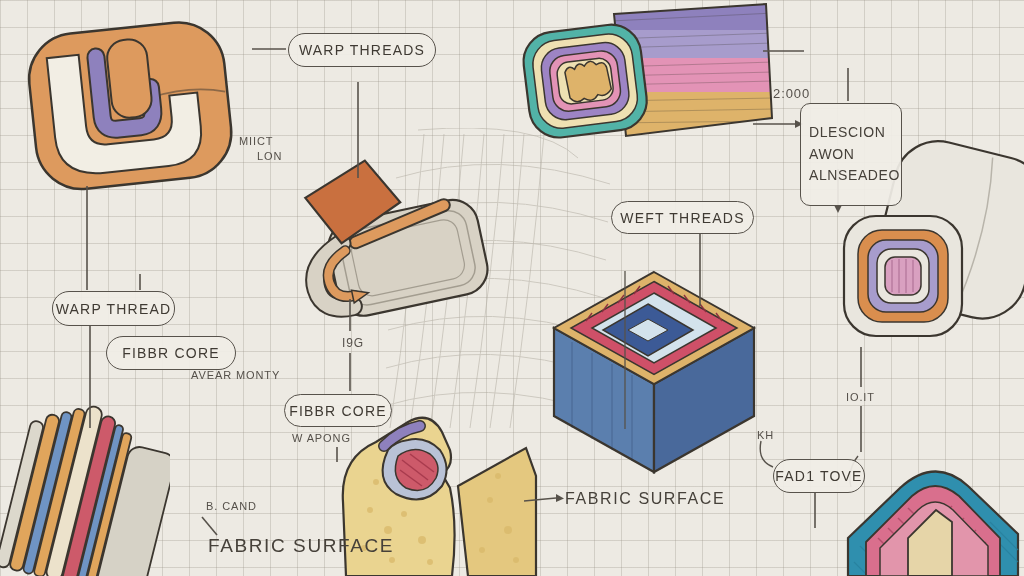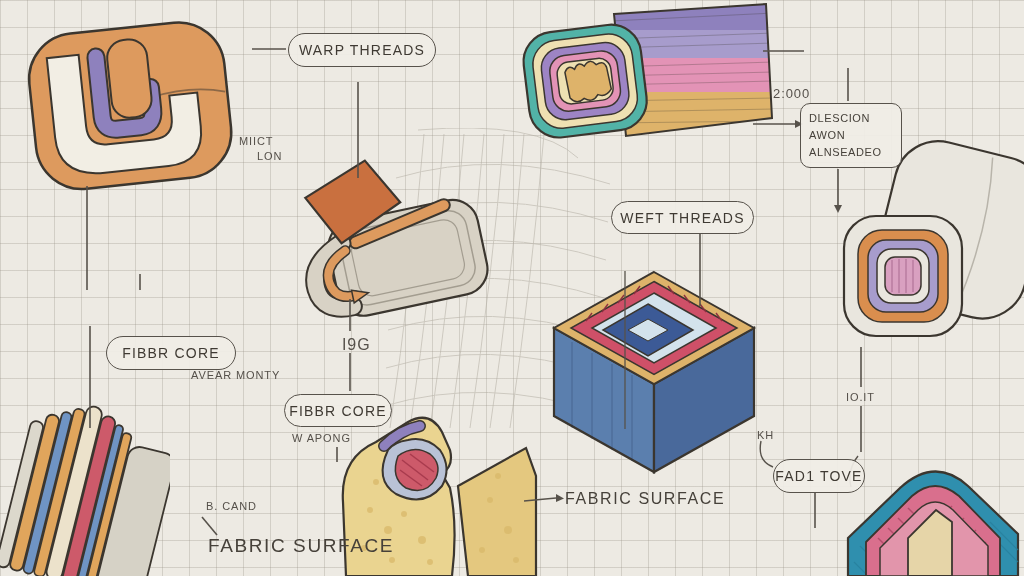--- a/index.html
+++ b/index.html
@@ -16,21 +16,21 @@
   .overlay{position:absolute;left:0;top:0;}
   .pill{
     position:absolute;display:flex;align-items:center;justify-content:center;
     border:1.6px solid #57524b;border-radius:17px;
     background:rgba(240,237,230,.93);color:#3f3a33;
     font-size:14px;letter-spacing:1.2px;white-space:nowrap;
   }
   .note-box{
     position:absolute;border:1.6px solid #57524b;border-radius:10px;
     background:rgba(240,237,230,.93);color:#46413a;
-    font-size:11px;letter-spacing:.6px;line-height:1.55;padding:6px 8px;
+    font-size:14px;letter-spacing:.6px;line-height:1.55;padding:18px 8px;
   }
   .small-note{position:absolute;font-size:11px;letter-spacing:.9px;color:#55504a;white-space:nowrap;}
   .plain-label{position:absolute;color:#46413a;letter-spacing:1.6px;white-space:nowrap;}
 </style>
 </head>
 <body>
 
 <div class="stage">
 
   <svg class="blk" style="left:378px;top:128px;" width="240" height="312" viewBox="0 0 240 312">
@@ -251,36 +251,37 @@
         <path d="M861,406 L861,452"></path>
       <path d="M858,456 Q847,470 851,487" stroke-width="1.4"></path>
     </g>
     <path d="M795,120 L803,124 L795,128 Z" fill="#57524b"></path>
     <path d="M834,205 L842,205 L838,213 Z" fill="#57524b"></path>
     <path d="M556,494 L564,498.5 L556,502 Z" fill="#57524b"></path>
   </svg>
 
   <div class="pill" style="left:288px;top:33px;width:146px;height:32px;">WARP THREADS</div>
   <div class="pill" style="left:611px;top:201px;width:141px;height:31px;">WEFT THREADS</div>
+  <div class="pill" style="left:52px;top:291px;width:121px;height:33px;">WARP THREAD</div>
   <div class="pill" style="left:106px;top:336px;width:128px;height:32px;">FIBBR CORE</div>
   <div class="pill" style="left:268px;top:394px;width:106px;height:31px;margin-left:16px;">FIBBR CORE</div>
   <div class="pill" style="left:773px;top:459px;width:90px;height:32px;font-size:14px;">FAD1 TOVE</div>
 
   <div class="note-box" style="left:800px;top:103px;width:84px;">
     <div>DLESCION</div>
     <div>AWON</div>
     <div>ALNSEADEO</div>
   </div>
 
   <div class="plain-label" style="left:565px;top:490px;font-size:16px;">FABRIC SURFACE</div>
   <div class="plain-label" style="left:208px;top:535px;font-size:19px;">FABRIC SURFACE</div>
 
   <div class="small-note" style="left:773px;top:86px;font-size:13px;">2:000</div>
   <div class="small-note" style="left:239px;top:135px;">MIICT</div>
   <div class="small-note" style="left:257px;top:150px;">LON</div>
   <div class="small-note" style="left:167px;top:369px;margin-left:24px;">AVEAR MONTY</div>
-  <div class="small-note" style="left:342px;top:336px;font-size:16px;">I9G</div>
+  <div class="small-note" style="left:342px;top:336px;font-size:12px;">I9G</div>
   <div class="small-note" style="left:292px;top:432px;">W APONG</div>
   <div class="small-note" style="left:206px;top:500px;">B. CAND</div>
   <div class="small-note" style="left:757px;top:429px;">KH</div>
   <div class="small-note" style="left:846px;top:391px;">IO.IT</div>
 
 </div>
 
 </body></html>

